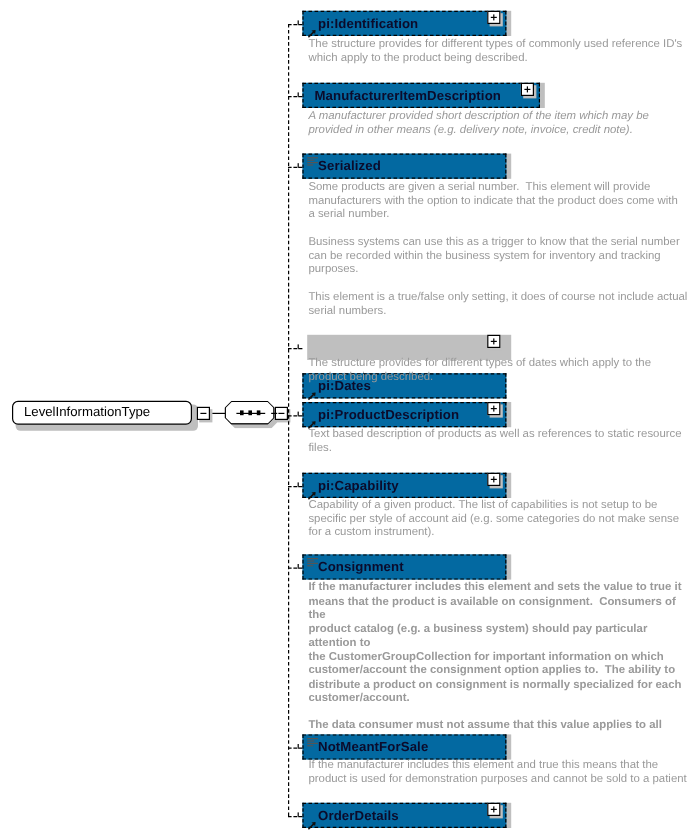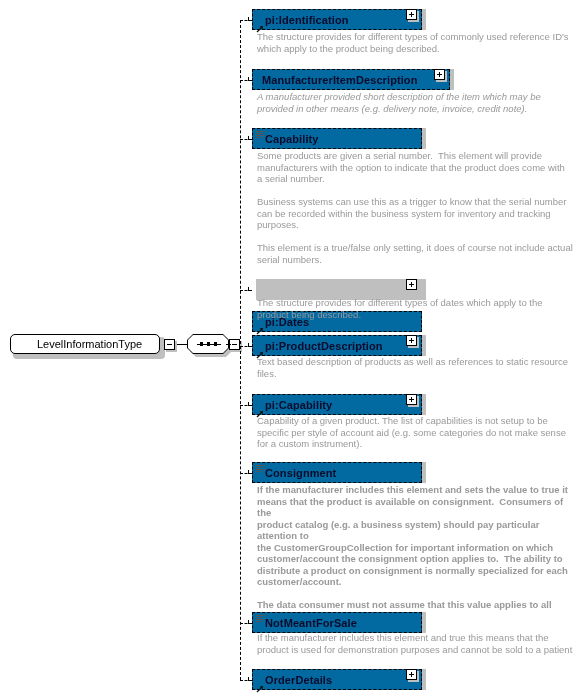--- a/index.html
+++ b/index.html
@@ -43,21 +43,21 @@
     left: 0; top: 0;
     width: 150px;
     height: 20px;
     border: 1px solid #000;
     border-radius: 5px;
     background: #ffffff;
     box-sizing: border-box;
   }
   .root-label {
     position: absolute;
-    left: 26px;
+    left: 9px;
     top: 3px;
     font-size: 11px;
     color: #000000;
     letter-spacing: 0px;
     white-space: nowrap;
   }
 
   
   .sq-toggle {
     position: absolute;
@@ -282,21 +282,21 @@
     <div class="line" style="left: 248px; top: 136px; width: 1px; height: 4px;"></div>
     <div class="el-node" style="left: 252px; top: 124px; width: 174px; height: 25px;">
       <div class="el-shadow" style="width: 170px; height: 21px;"></div>
       <div class="el-box" style="width: 170px; height: 21px;">
         <span class="lines-glyph">
           <i style="top:0px;width:9px"></i>
           <i style="top:2px;width:6px"></i>
           <i style="top:4px;width:9px"></i>
           <i style="top:6px;width:5px"></i>
         </span>
-        <div class="el-label">Capability</div>
+        <div class="el-label">Serialized</div>
       </div>
     </div>
     <div class="annot" style="left: 257px; top: 150px; width: 318px;">Some products are given a serial number.  This element will provide
 manufacturers with the option to indicate that the product does come with
 a serial number.
 
 Business systems can use this as a trigger to know that the serial number
 can be recorded within the business system for inventory and tracking
 purposes.
 

